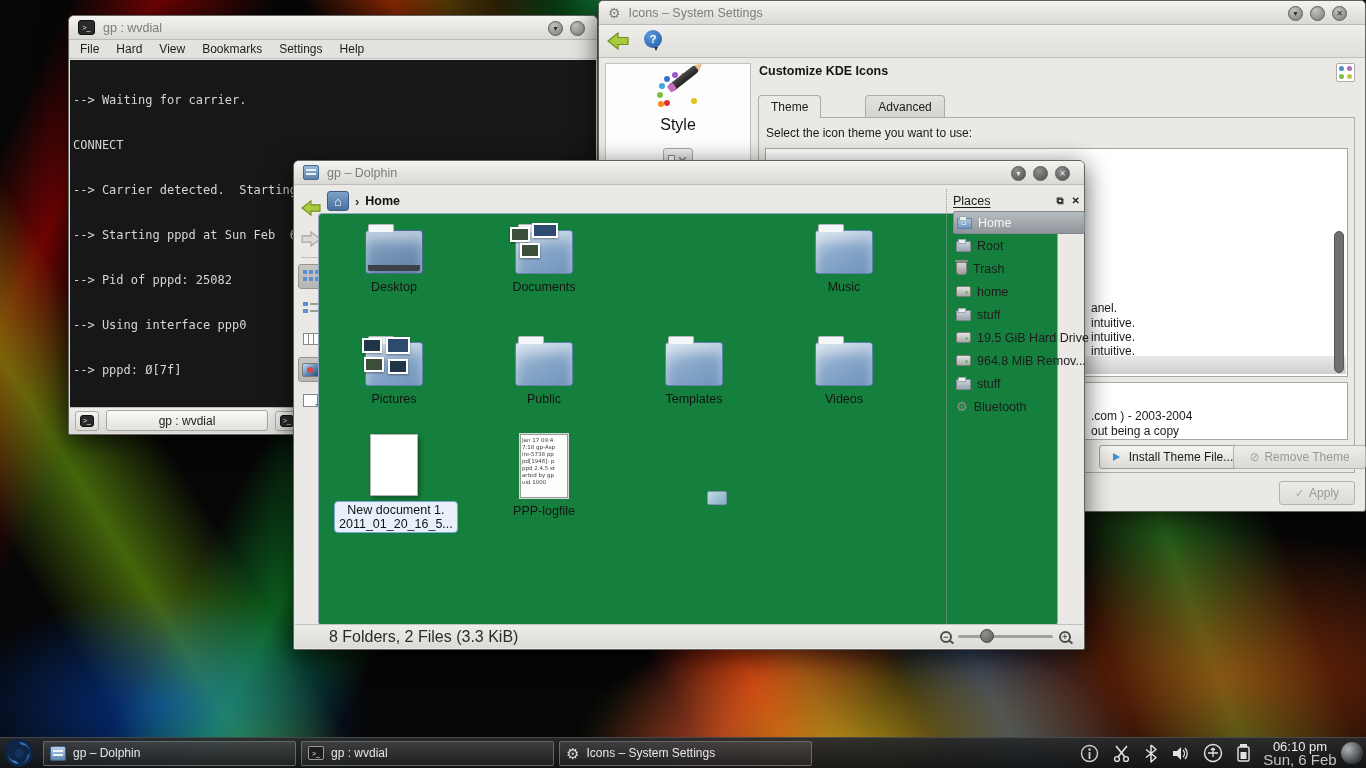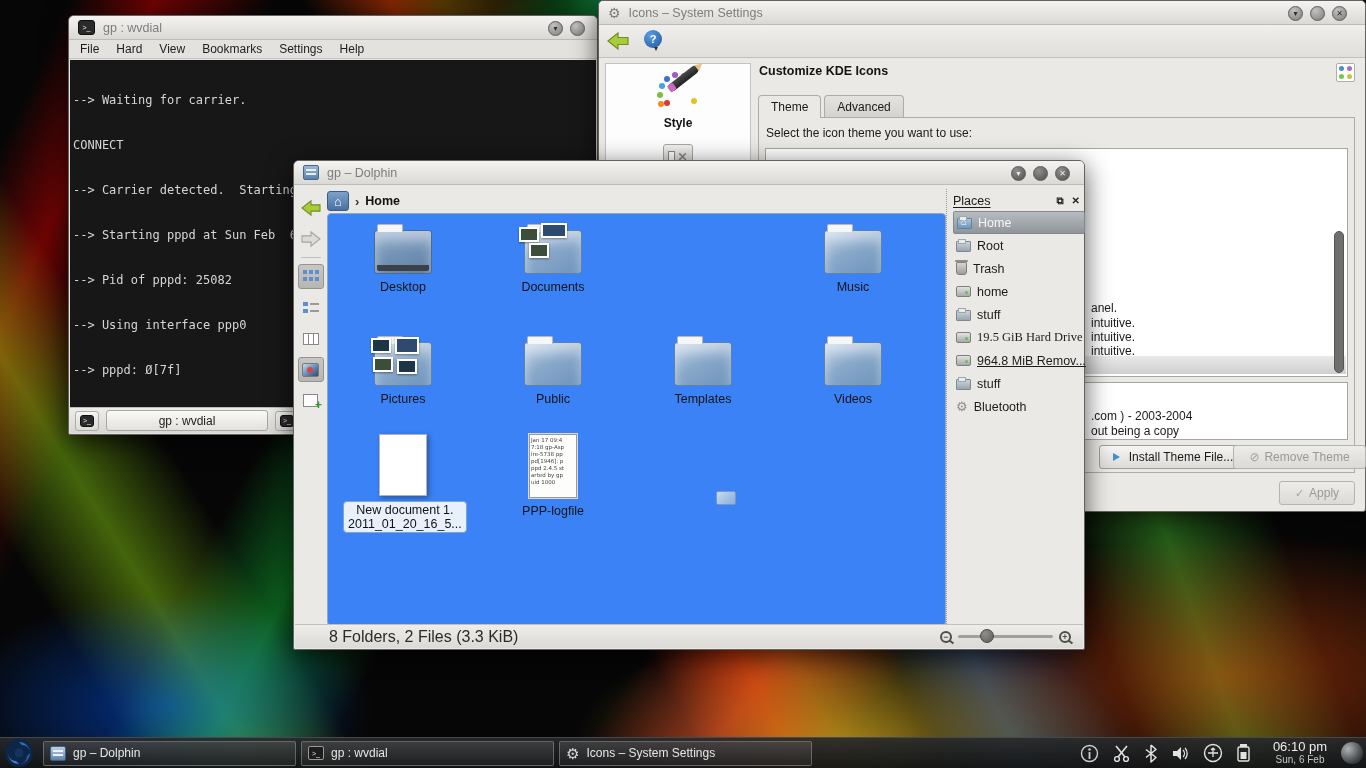--- a/index.html
+++ b/index.html
@@ -70,31 +70,31 @@
   .ss-sidebar { position:absolute; left:6px; top:62px; width:146px; bottom:8px; background:#fdfdfd;
                 border:1px solid #c4c2be; }
   .style-item { margin-top:8px; text-align:center; }
   .style-icon { position:relative; width:46px; height:40px; margin:0 auto; }
   .pencil { position:absolute; left:12px; top:2px; width:34px; height:8px; background:linear-gradient(#4a4a4a,#222);
             border-radius:2px 4px 4px 2px; transform:rotate(-38deg); }
   .pencil::before { content:""; position:absolute; right:-6px; top:0; border-left:7px solid #e7c38a;
                     border-top:4px solid transparent; border-bottom:4px solid transparent; }
   .pencil::after { content:""; position:absolute; left:-2px; top:0; width:7px; height:8px; background:#c66bc0; border-radius:2px; }
   .dot { position:absolute; width:6px; height:6px; border-radius:50%; }
-  .style-label { font-size:12px; font-weight:bold; color:#111; margin-top:4px; }
+  .style-label { font-size:16px; font-weight:normal; color:#111; margin-top:4px; }
   .tool-mini { width:30px; height:26px; margin:14px auto 0; background:linear-gradient(#f2f1ef,#cfcdc9);
                border:1px solid #a8a6a2; border-radius:3px; display:flex; align-items:center; justify-content:center;
                color:#7a7876; font-size:11px; gap:2px; }
   .tool-mini i { display:block; width:7px; height:12px; background:#fdfdfd; border:1px solid #8a8886; }
   .tool-mini b { color:#8a8886; font-size:12px; }
   .ss-heading { position:absolute; left:160px; top:63px; font-size:12.5px; font-weight:bold; color:#141414; }
   .preview-ico { position:absolute; right:10px; top:62px; width:19px; height:19px; background:#fff;
                  border:1px solid #b0aeaa; border-radius:2px; display:grid; grid-template-columns:1fr 1fr; padding:2px; gap:2px; }
   .preview-ico i { border-radius:50%; width:5px; height:5px; display:block; }
-  .tabs { position:absolute; left:159px; top:94px; display:flex; }
+  .tabs { position:absolute; left:159px; top:94px; display:flex;gap:41px; }
   .tab { height:22px; padding:0 12px; font-size:12px; color:#1a1a1a; display:flex; align-items:center;
          border:1px solid #aeaca8; border-bottom:none; border-radius:4px 4px 0 0;
          background:linear-gradient(#e5e3df,#d5d3cf); margin-right:3px; }
   .tab.active { background:#ebe9e5; height:23px; position:relative; z-index:2; }
   .tabframe { position:absolute; left:159px; right:10px; top:116px; height:356px;
               border:1px solid #aeaca8; background:#ebe9e5; }
   .sel-label { position:absolute; left:7px; top:8px; font-size:12px; color:#1a1a1a; }
   .theme-list { position:absolute; left:6px; right:6px; top:30px; height:229px; background:#fff;
                 border:1px solid #a8a6a2; overflow:hidden; }
   .frag { position:absolute; left:325px; font-size:12px; color:#1a1a1a; }
@@ -141,21 +141,21 @@
       linear-gradient(#5b8fd0,#5b8fd0) 0 1px/5px 4px no-repeat, linear-gradient(#9a9a98,#9a9a98) 7px 2px/9px 2px no-repeat,
       linear-gradient(#5b8fd0,#5b8fd0) 0 8px/5px 4px no-repeat, linear-gradient(#9a9a98,#9a9a98) 7px 9px/9px 2px no-repeat; }
   .vm-columns { width:16px; height:12px; background:#fdfdfd; border:1px solid #8a8886; display:flex; }
   .vm-columns i { flex:1; border-right:1px solid #8a8886; }
   .vm-columns i:last-child { border-right:none; }
   .vm-preview { width:17px; height:14px; border:1px solid #7a7876; border-radius:2px;
                 background:linear-gradient(140deg,#bfe0f2 0%, #5e88b8 55%, #2e4b72 100%); position:relative; }
   .vm-preview::before { content:""; position:absolute; left:4px; top:3px; width:6px; height:6px; border-radius:50%; background:#d44; }
   .vm-split { width:15px; height:13px; background:#fdfdfd; border:1px solid #8a8886; position:relative; }
   .vm-split::after { content:"+"; position:absolute; right:-5px; bottom:-6px; color:#2d9c2d; font-weight:bold; font-size:12px; }
-  .dol-view { position:absolute; left:33px; top:52px; width:619px; height:413px; background:#3b82f6;
+  .dol-view { position:absolute; left:24px; top:52px; width:740px; height:413px; background:#15803d;
               border:1px solid #8fa8c4; border-radius:4px; }
   .cell { position:absolute; width:120px; text-align:center; }
   .cell-label { font-size:12.5px; color:#141414; margin-top:6px; line-height:14px; }
   .folder { position:relative; width:58px; height:44px; margin:8px auto 0;
             background:linear-gradient(150deg,#c0d2e6 0%, #8aa9ca 45%, #6e93bb 100%);
             border:1px solid #5d82ab; border-radius:3px;
             box-shadow:inset 0 10px 12px rgba(255,255,255,.45); }
   .folder::before { content:""; position:absolute; top:-7px; left:2px; width:24px; height:7px;
                     background:#f5f6f8; border:1px solid #b5b8bc; border-bottom:none; border-radius:2px 2px 0 0; }
   .folder.desk { background:linear-gradient(160deg,#8aa7c7,#5e80a5); border-color:#4b6b92; }
@@ -216,21 +216,21 @@
   .t-ico-dolphin::before { content:""; position:absolute; left:2px; top:3px; right:2px; height:2px; background:#eef3f8; }
   .t-ico-dolphin::after { content:""; position:absolute; left:2px; top:7px; right:2px; height:2px; background:#eef3f8; }
   .t-ico-term { width:16px; height:14px; background:#1d1d1d; border:1px solid #9a9a98; border-radius:2px; color:#eee;
                 font-size:7px; display:flex; align-items:center; justify-content:center; flex:none; }
   .t-ico-term::before { content:">_"; }
   .t-ico-gear { font-size:15px; color:#d9d9d9; line-height:1; flex:none; }
   .tray { margin-left:auto; display:flex; align-items:center; gap:13px; }
   .tray svg { display:block; }
   .clock { width:74px; text-align:center; margin:0 4px 0 12px; line-height:13px; }
   .clock .time { font-size:13px; color:#ececec; }
-  .clock .date { font-size:10px; color:#c4c4c4; }
+  .clock .date { font-size:15px; color:#c4c4c4; }
   .cashew { width:22px; height:22px; border-radius:50%; margin-right:3px;
             background:radial-gradient(circle at 32% 32%, #c9cdd0, #3d4245 70%); opacity:.85; }
   .launcher { width:38px; height:31px; display:flex; align-items:center; justify-content:center; }
 </style>
 </head>
 <body>
 
 <div class="screen">
   <div class="wallpaper"></div>
 
@@ -503,25 +503,25 @@
       <div class="pl-item">
         <span class="mi mi-drive"></span>
         <span>home</span>
       </div>
       <div class="pl-item">
         <span class="mi mi-folder gray"></span>
         <span>stuff</span>
       </div>
       <div class="pl-item">
         <span class="mi mi-drive"></span>
-        <span style="white-space:nowrap;font-family:Liberation Serif, serif;">19.5 GiB Hard Drive</span>
+        <span style="white-space:nowrap;">19.5 GiB Hard Drive</span>
       </div>
       <div class="pl-item">
         <span class="mi mi-drive"></span>
-        <span style="white-space:nowrap;text-decoration:underline;">964.8 MiB Remov...</span>
+        <span style="white-space:nowrap;">964.8 MiB Remov...</span>
       </div>
       <div class="pl-item">
         <span class="mi mi-folder gray"></span>
         <span>stuff</span>
       </div>
       <div class="pl-item">
         <span class="mi mi-gear">⚙</span>
         <span>Bluetooth</span>
       </div>
     </div>

